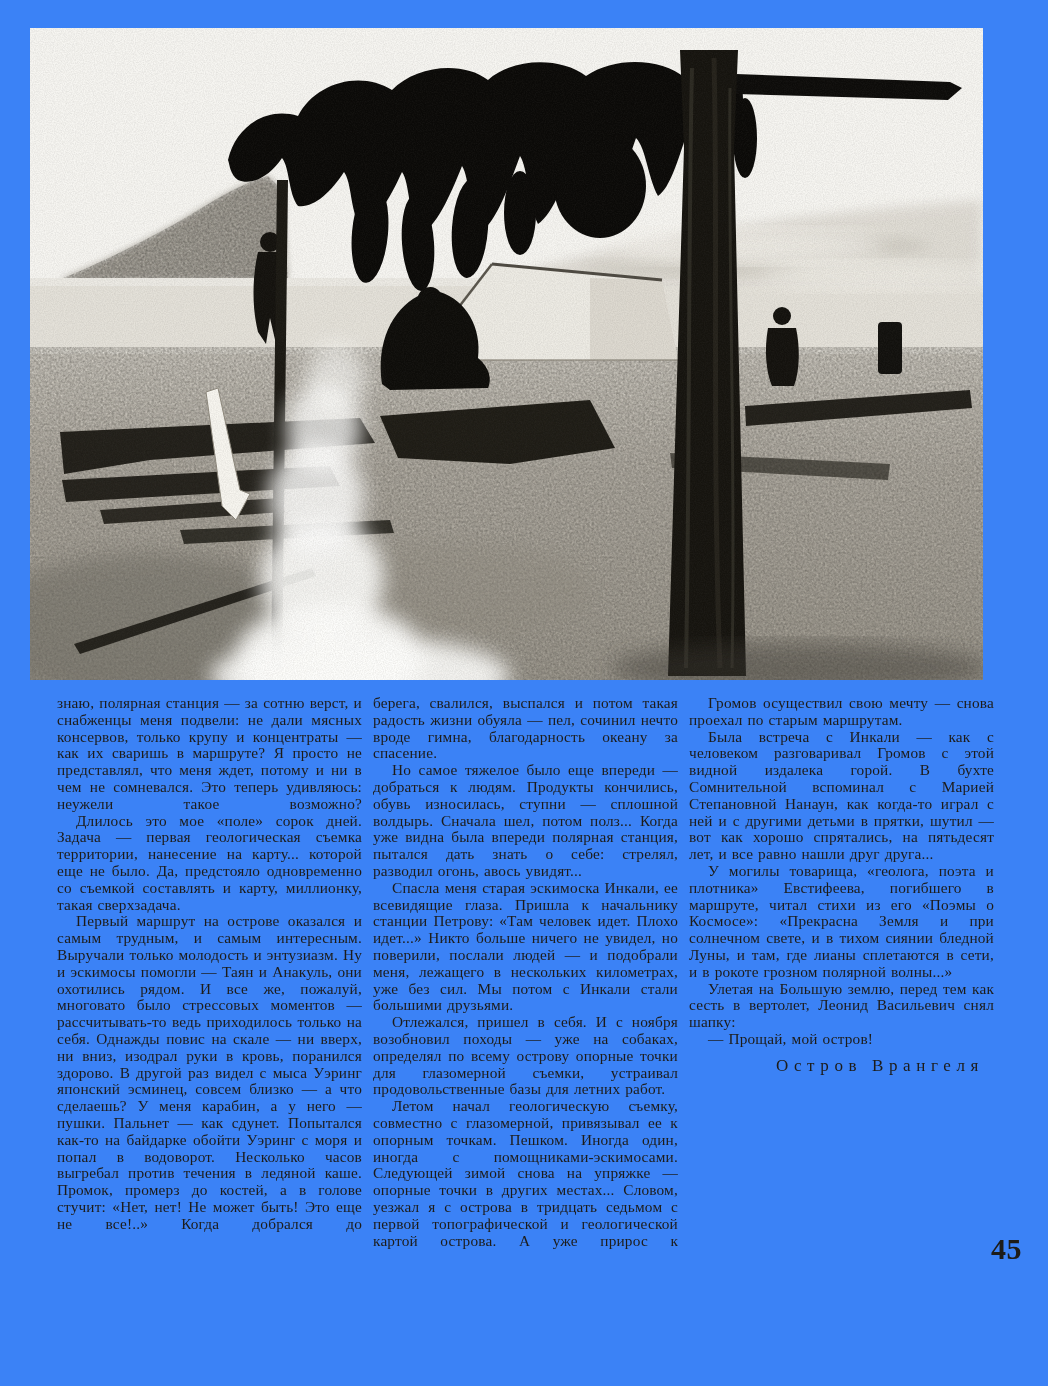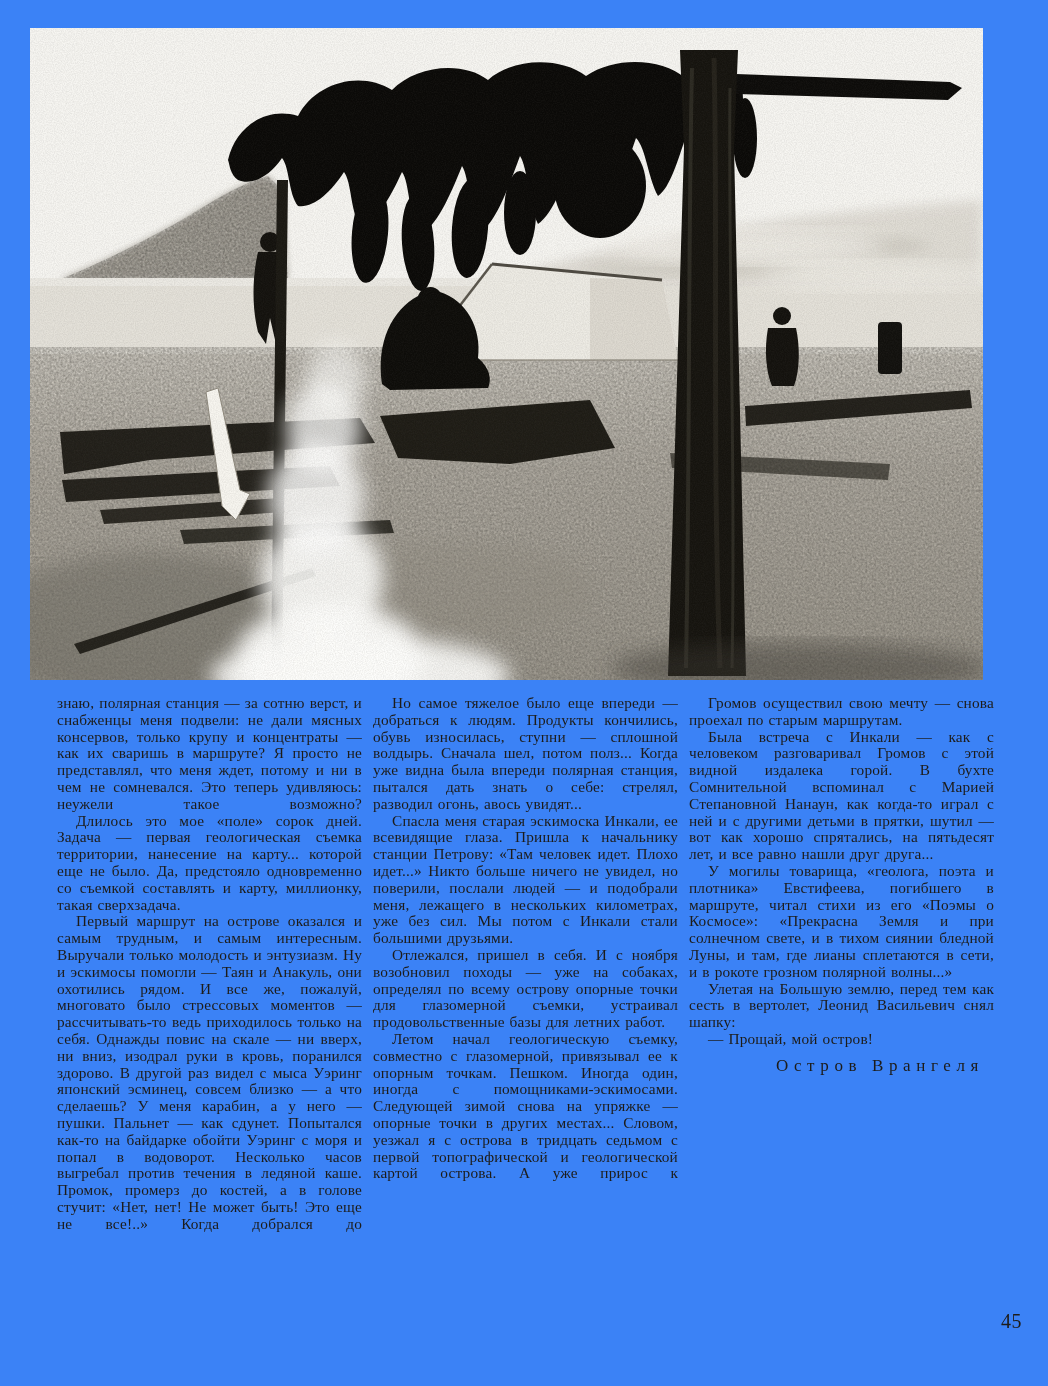--- a/index.html
+++ b/index.html
@@ -16,22 +16,22 @@
     margin:0;font-size:15.3px;line-height:16.8px;text-align:justify;
     letter-spacing:0.012em;word-spacing:0.06em;hyphens:auto;
   }
   .col p.indent{text-indent:19px;}
   .col p.jlast{text-align-last:justify;}
   .signature{
     margin-top:8px;text-align:right;padding-right:10px;
     font-size:17px;letter-spacing:0.33em;white-space:nowrap;
   }
   .pagenum{
-    position:absolute;top:1310px;right:63px;
-    font-size:20px;font-weight:normal;letter-spacing:0.5px;
+    position:absolute;top:1232px;right:63px;
+    font-size:30px;font-weight:bold;letter-spacing:0.5px;
   }
 </style>
 </head>
 <body>
 
 <div class="page">
 
   <div class="photo" title="Black-and-white photograph: camp on a gravel shore — dark skins and meat drying on a tall wooden rack, a large post, a tent, silhouetted figures beside a smoking fire, a grey headland and sea in the distance">
     <svg viewBox="0 0 953 652" width="953" height="652">
       <defs>
@@ -145,20 +145,21 @@
 
   <div class="textblock">
 
     <div class="col">
       <p class="jlast">знаю, полярная станция — за сотню верст, и снабженцы меня подвели: не дали мясных консервов, только крупу и концентраты — как их сваришь в маршруте? Я просто не представлял, что меня ждет, потому и ни в чем не сомневался. Это теперь удивляюсь: неужели такое возможно?</p>
       <p class="indent">Длилось это мое «поле» сорок дней. Задача — первая геологическая съемка территории, нанесение на карту... которой еще не было. Да, предстояло одновременно со съемкой составлять и карту, миллионку, такая сверхзадача.</p>
       <p class="indent jlast">Первый маршрут на острове оказался и самым трудным, и самым интересным. Выручали только молодость и энтузиазм. Ну и эскимосы помогли — Таян и Анакуль, они охотились рядом. И все же, пожалуй, многовато было стрессовых моментов — рассчитывать-то ведь приходилось только на себя. Однажды повис на скале — ни вверх, ни вниз, изодрал руки в кровь, поранился здорово. В другой раз видел с мыса Уэринг японский эсминец, совсем близко — а что сделаешь? У меня карабин, а у него — пушки. Пальнет — как сдунет. Попытался как-то на байдарке обойти Уэринг с моря и попал в водоворот. Несколько часов выгребал против течения в ледяной каше. Промок, промерз до костей, а в голове стучит: «Нет, нет! Не может быть! Это еще не все!..» Когда добрался до</p>
     </div>
 
     <div class="col">
+      <p>берега, свалился, выспался и потом такая радость жизни обуяла — пел, сочинил нечто вроде гимна, благодарность океану за спасение.</p>
       <p class="indent">Но самое тяжелое было еще впереди — добраться к людям. Продукты кончились, обувь износилась, ступни — сплошной волдырь. Сначала шел, потом полз... Когда уже видна была впереди полярная станция, пытался дать знать о себе: стрелял, разводил огонь, авось увидят...</p>
       <p class="indent">Спасла меня старая эскимоска Инкали, ее всевидящие глаза. Пришла к начальнику станции Петрову: «Там человек идет. Плохо идет...» Никто больше ничего не увидел, но поверили, послали людей — и подобрали меня, лежащего в нескольких километрах, уже без сил. Мы потом с Инкали стали большими друзьями.</p>
       <p class="indent">Отлежался, пришел в себя. И с ноября возобновил походы — уже на собаках, определял по всему острову опорные точки для глазомерной съемки, устраивал продовольственные базы для летних работ.</p>
       <p class="indent jlast">Летом начал геологическую съемку, совместно с глазомерной, привязывал ее к опорным точкам. Пешком. Иногда один, иногда с помощниками-эскимосами. Следующей зимой снова на упряжке — опорные точки в других местах... Словом, уезжал я с острова в тридцать седьмом с первой топографической и геологической картой острова. А уже прирос к</p>
     </div>
 
     <div class="col">
       <p class="indent">Громов осуществил свою мечту — снова проехал по старым маршрутам.</p>
       <p class="indent">Была встреча с Инкали — как с человеком разговаривал Громов с этой видной издалека горой. В бухте Сомнительной вспоминал с Марией Степановной Нанаун, как когда-то играл с ней и с другими детьми в прятки, шутил — вот как хорошо спрятались, на пятьдесят лет, и все равно нашли друг друга...</p>
       <p class="indent">У могилы товарища, «геолога, поэта и плотника» Евстифеева, погибшего в маршруте, читал стихи из его «Поэмы о Космосе»: «Прекрасна Земля и при солнечном свете, и в тихом сиянии бледной Луны, и там, где лианы сплетаются в сети, и в рокоте грозном полярной волны...»</p>

